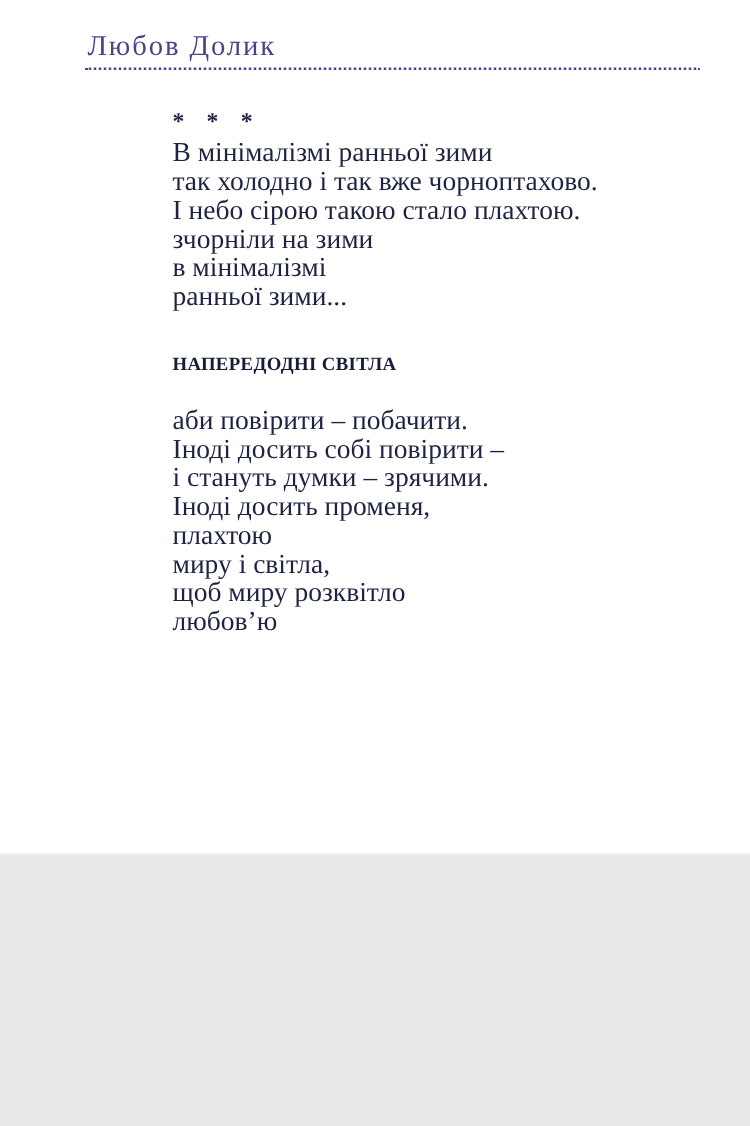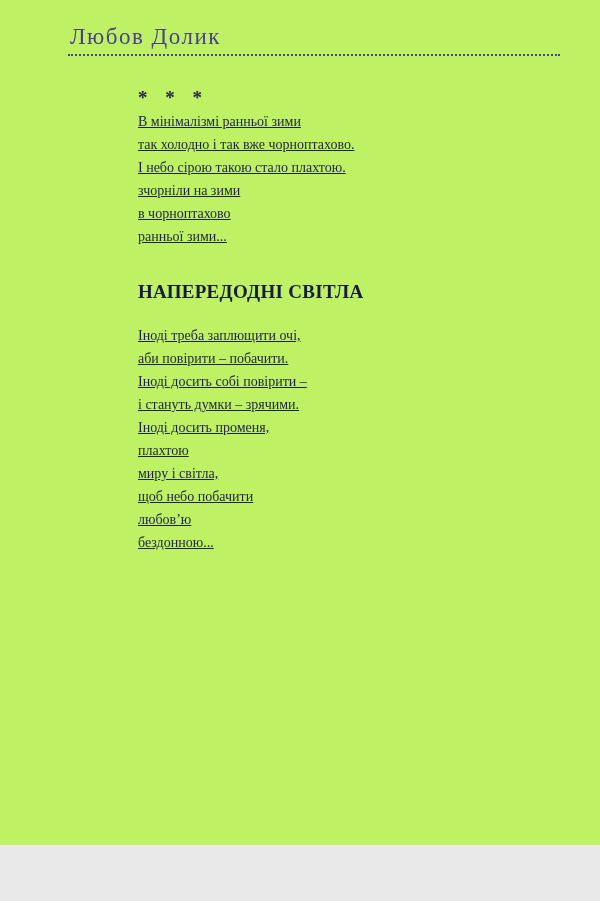--- a/index.html
+++ b/index.html
@@ -4,23 +4,23 @@
 <title>Book page</title>
 <style>
   html, body {
     margin: 0;
     padding: 0;
     background: #e9e9e9;
   }
   .page {
     position: relative;
     width: 600px;
-    height: 845px;
+    height: 683px;
     margin: 0 auto;
-    background: #bef264;
+    background: #ffffff;
     overflow: hidden;
     font-family: "Liberation Serif", "DejaVu Serif", serif;
     color: #1e2342;
   }
   
   .running-head {
     position: absolute;
     left: 70px;
     top: 24px;
   }
@@ -49,29 +49,28 @@
   .stanza-marker {
     font-size: 19px;
     font-weight: bold;
     word-spacing: 13px;
     line-height: 24px;
     height: 24px;
     color: #1e2342;
   }
   .poem-lines { margin: 0; padding: 0; }
   .poem-line {
-    font-size: 14px;
+    font-size: 22px;
     line-height: 23px;
     white-space: nowrap;
     color: #1e2342;
-    text-decoration: underline;
   }
   .poem-title {
     margin-top: 32px;
-    font-size: 19px;
+    font-size: 15px;
     font-weight: bold;
     letter-spacing: 0.3px;
     line-height: 24px;
     color: #171c38;
     white-space: nowrap;
   }
   .poem-2 { margin-top: 20px; }
   
   .footer {
     position: absolute;
@@ -110,37 +109,35 @@
 
   <div class="content">
 
     <div class="stanza-marker">* * *</div>
 
     <div class="poem-lines">
       <div class="poem-line">В мінімалізмі ранньої зими</div>
       <div class="poem-line">так холодно і так вже чорноптахово.</div>
       <div class="poem-line">І небо сірою такою стало плахтою.</div>
       <div class="poem-line">зчорніли на зими</div>
-      <div class="poem-line">в чорноптахово</div>
+      <div class="poem-line">в мінімалізмі</div>
       <div class="poem-line">ранньої зими...</div>
     </div>
 
     <div class="poem-title">НАПЕРЕДОДНІ СВІТЛА</div>
 
     <div class="poem-lines poem-2">
-      <div class="poem-line">Іноді треба заплющити очі,</div>
       <div class="poem-line">аби повірити – побачити.</div>
       <div class="poem-line">Іноді досить собі повірити –</div>
       <div class="poem-line">і стануть думки – зрячими.</div>
       <div class="poem-line">Іноді досить променя,</div>
       <div class="poem-line">плахтою</div>
       <div class="poem-line">миру і світла,</div>
-      <div class="poem-line">щоб небо побачити</div>
+      <div class="poem-line">щоб миру розквітло</div>
       <div class="poem-line">любов’ю</div>
-      <div class="poem-line">бездонною...</div>
     </div>
   </div>
 
   <div class="footer">
 
     <svg class="flourish" viewBox="0 0 76 30" xmlns="http://www.w3.org/2000/svg" aria-hidden="true">
       <path d="M8,13 C4,8 8,3 14,5 C9,9 7,13 12,16 C24,23 46,23 64,16 C70,13 74,12 74,12"></path>
       <path class="accent" d="M12,20 C28,26 48,25 66,17"></path>
       <path d="M10,22 C26,28 50,27 68,18 C72,16 74,18 71,21 C67,25 60,25 54,23"></path>
       <path d="M40,12 C43,5 52,3 54,8 C55,12 48,15 44,12 C41,9 43,6 46,5"></path>

